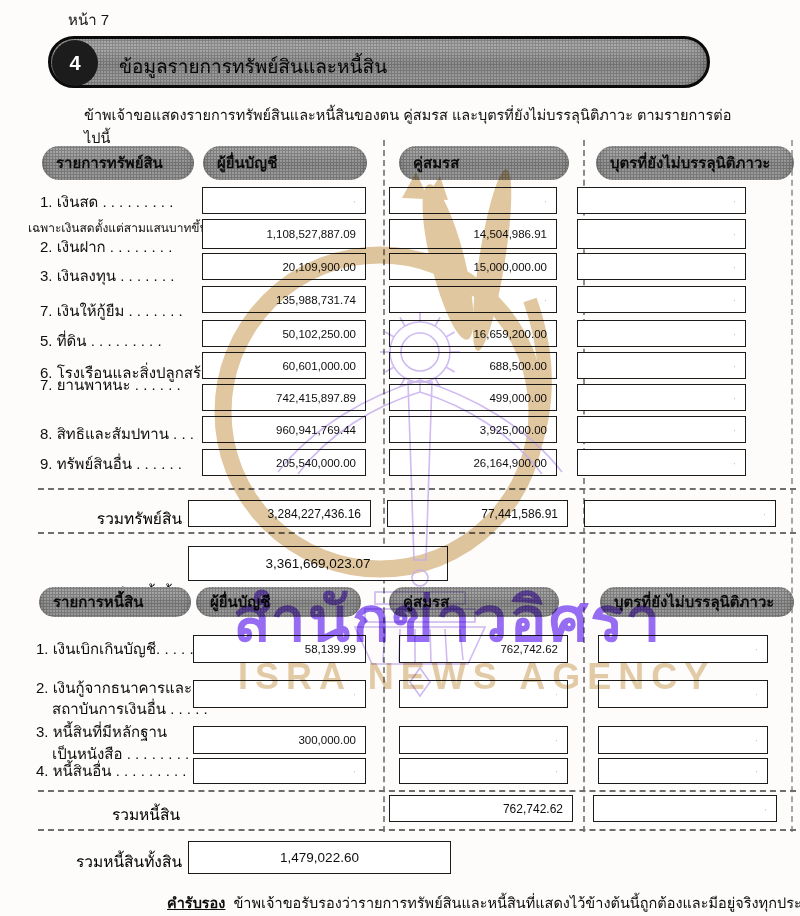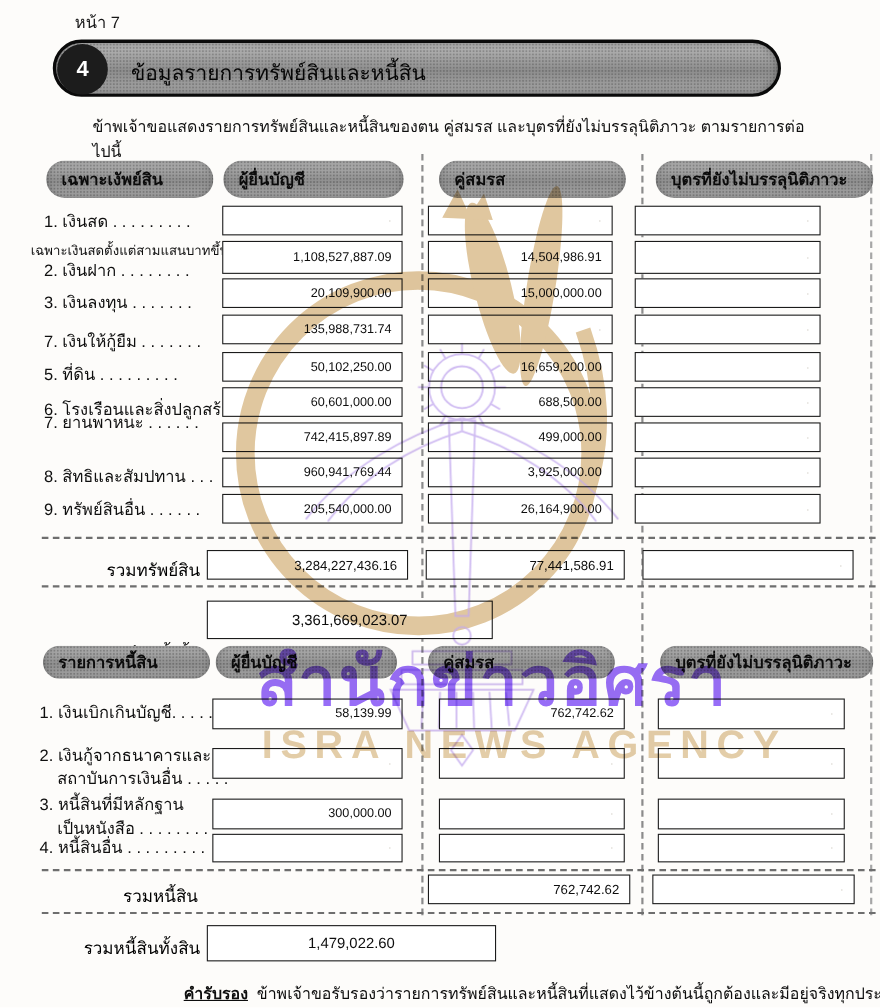--- a/index.html
+++ b/index.html
@@ -75,21 +75,21 @@
 
   <div class="vsep" style="left:383px"></div>
   <div class="vsep" style="left:583px"></div>
   <div class="vsep" style="left:791px;border-left-color:#a6a6a6"></div>
 
   <div class="hsep" style="top:488px"></div>
   <div class="hsep" style="top:532px"></div>
   <div class="hsep" style="top:790px"></div>
   <div class="hsep" style="top:829px"></div>
 
-  <div class="pill" style="left:42px;top:146px;width:152px">เฉพาะเงัพย์สิน</div>
+  <div class="pill" style="left:42px;top:146px;width:152px">รายการทรัพย์สิน</div>
   <div class="pill" style="left:203px;top:146px;width:164px">ผู้ยื่นบัญชี</div>
   <div class="pill" style="left:399px;top:146px;width:170px">คู่สมรส</div>
   <div class="pill" style="left:596px;top:146px;width:198px">บุตรที่ยังไม่บรรลุนิติภาวะ</div>
 
   <div class="row-label" style="left:40px;top:193px">1. เงินสด  . . . . . . . . .</div>
   <div class="row-note" style="left:28px;top:218px">เฉพาะเงินสดตั้งแต่สามแสนบาทขึ้นไป</div>
   <div class="row-label" style="left:40px;top:238px">2. เงินฝาก  . . . . . . . .</div>
   <div class="row-label" style="left:40px;top:267px">3. เงินลงทุน  . . . . . . .</div>
   <div class="row-label" style="left:40px;top:302px">7. เงินให้กู้ยืม  . . . . . . .</div>
   <div class="row-label" style="left:40px;top:332px">5. ที่ดิน  . . . . . . . . .</div>

